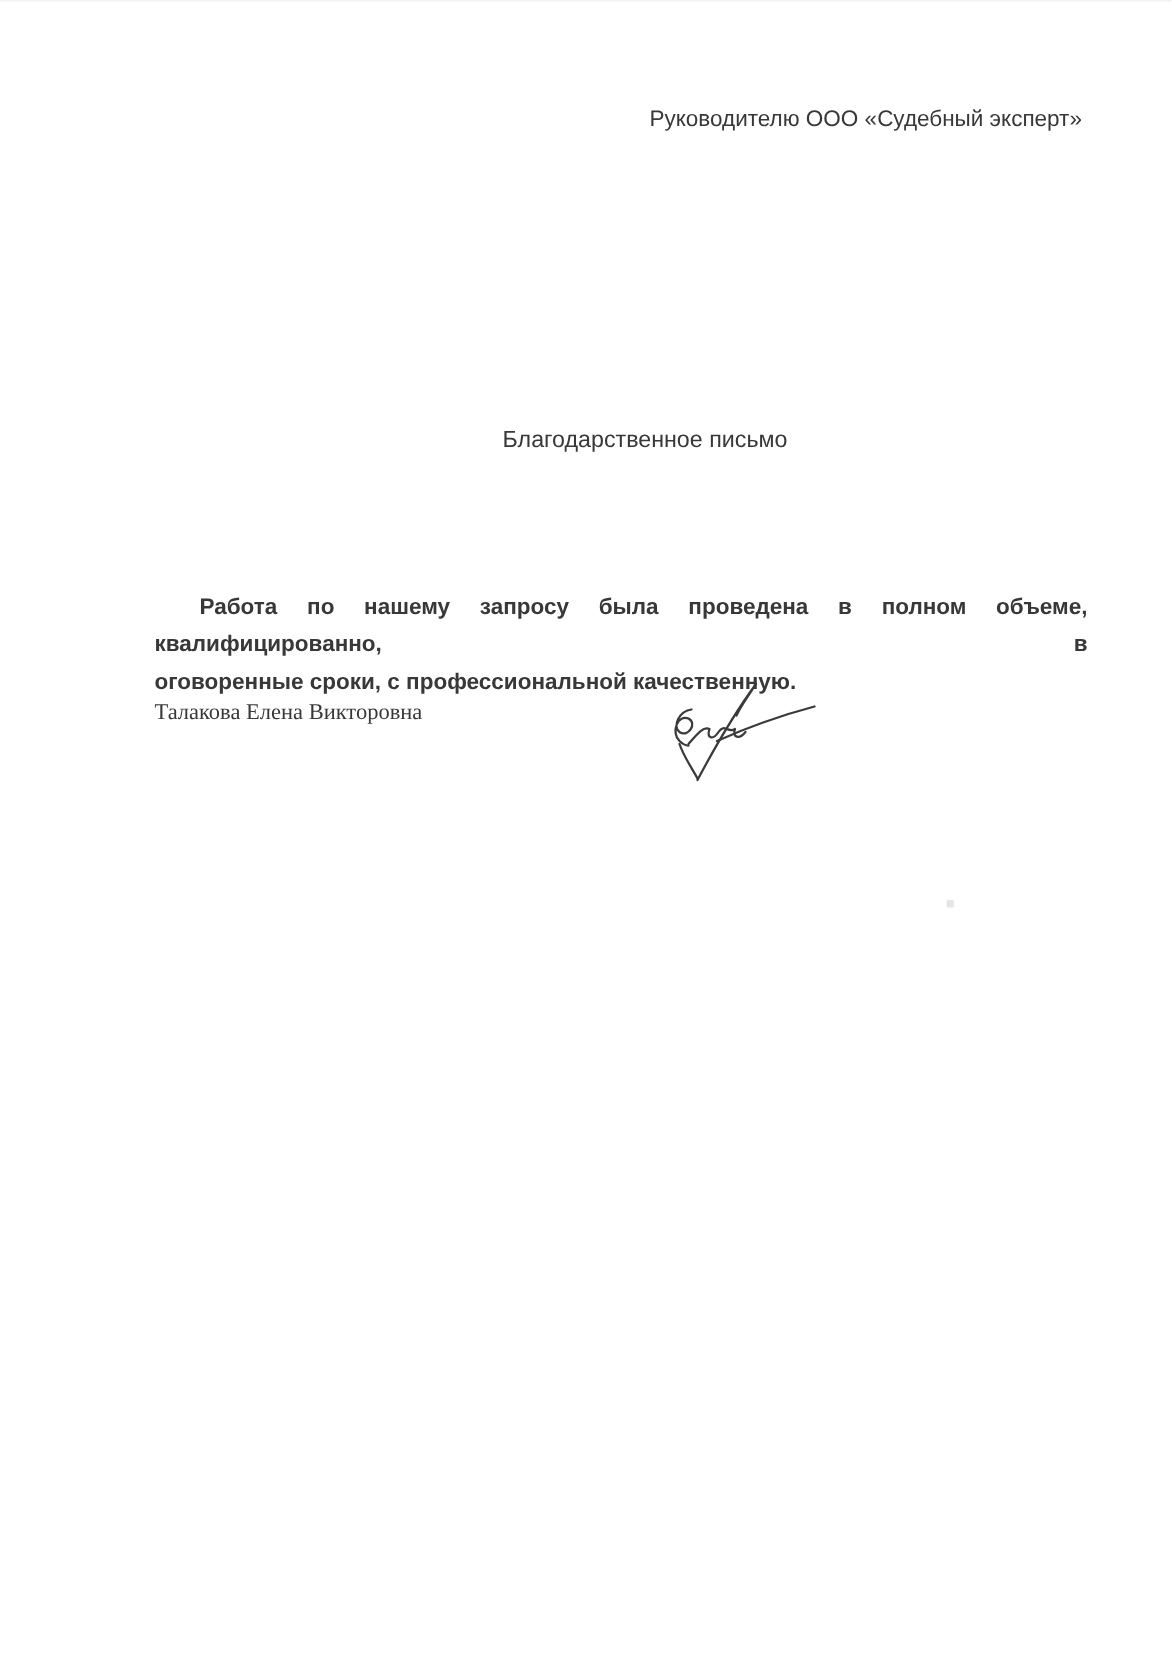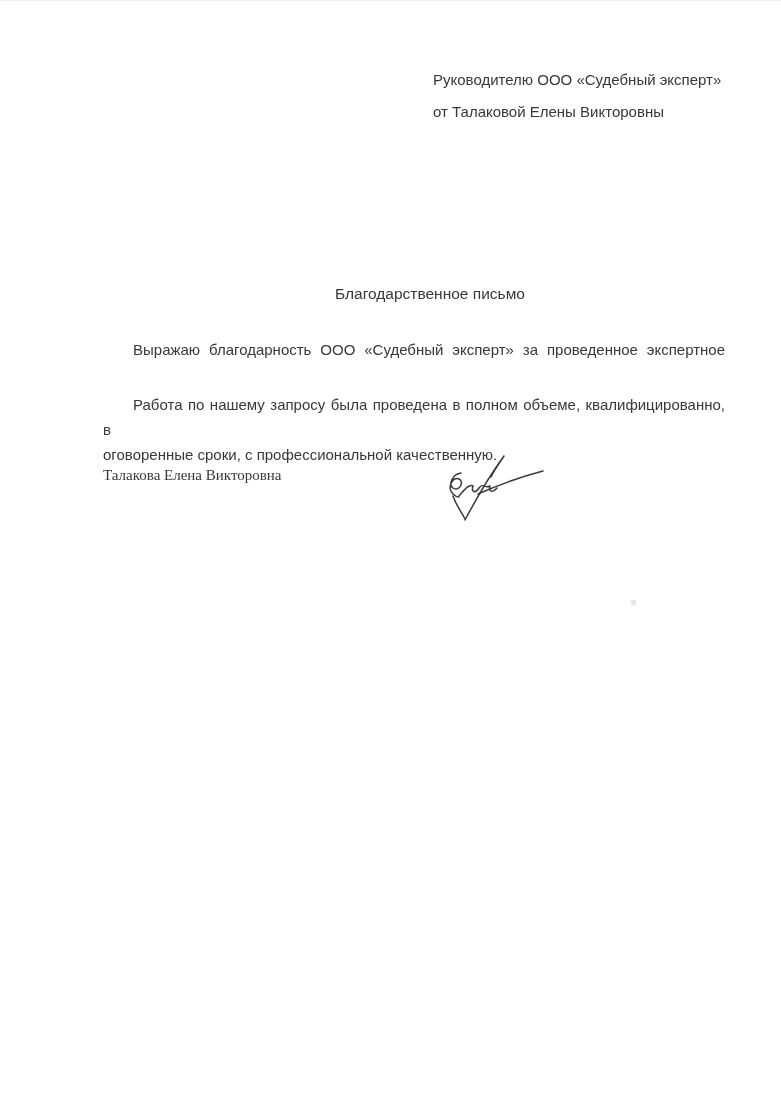--- a/index.html
+++ b/index.html
@@ -36,21 +36,21 @@
     text-align: center;
   }
   .para {
     position: absolute;
     left: 103px;
     width: 622px;
     font-size: 15px;
     line-height: 25px;
   }
   .para-1 { top: 337px; }
-  .para-2 { top: 392px; }
+  .para-2 { top: 392px; font-weight: bold; }
   .line-just {
     text-align: justify;
     text-align-last: justify;
   }
   .line-last {
     text-align: left;
   }
   .line-indent {
     text-indent: 30px;
   }
@@ -85,27 +85,25 @@
     border-radius: 1px;
   }
 </style>
 </head>
 <body>
 
 <div class="page">
 
   <div class="recipient-block">
     <div>Руководителю ООО «Судебный эксперт»</div>
-    <div>от Талаковой Елены Викторовны</div>
   </div>
 
   <div class="letter-title">Благодарственное письмо</div>
 
   <div class="para para-1">
-    <div class="line-just line-indent">Выражаю благодарность ООО «Судебный эксперт» за проведенное экспертное</div>
   </div>
 
   <div class="para para-2">
     <div class="line-just line-indent">Работа по нашему запросу была проведена в полном объеме, квалифицированно, в</div>
     <div class="line-last">оговоренные сроки, с профессиональной качественную.</div>
   </div>
 
   <div class="sign-block">
     <div>Талакова Елена Викторовна</div>
   </div>

